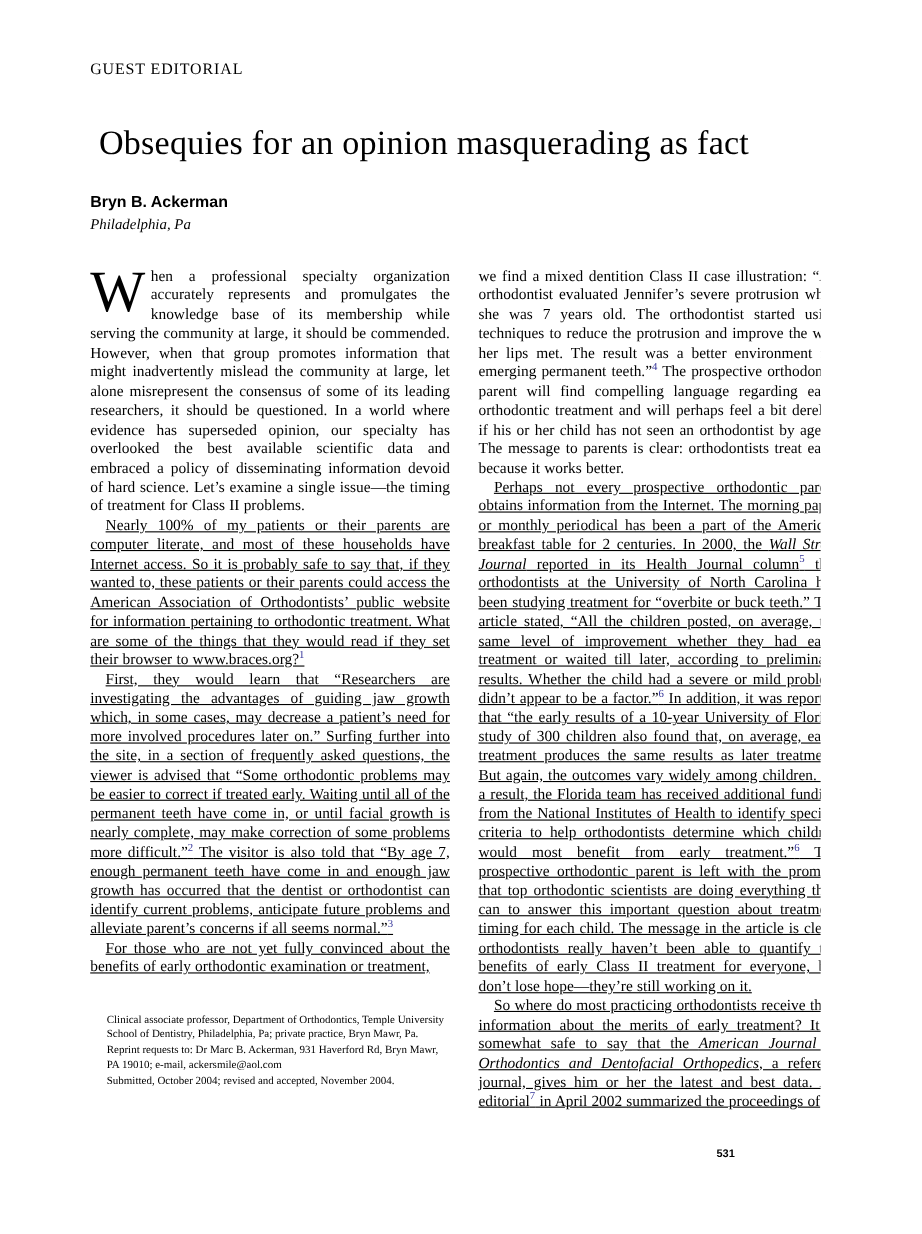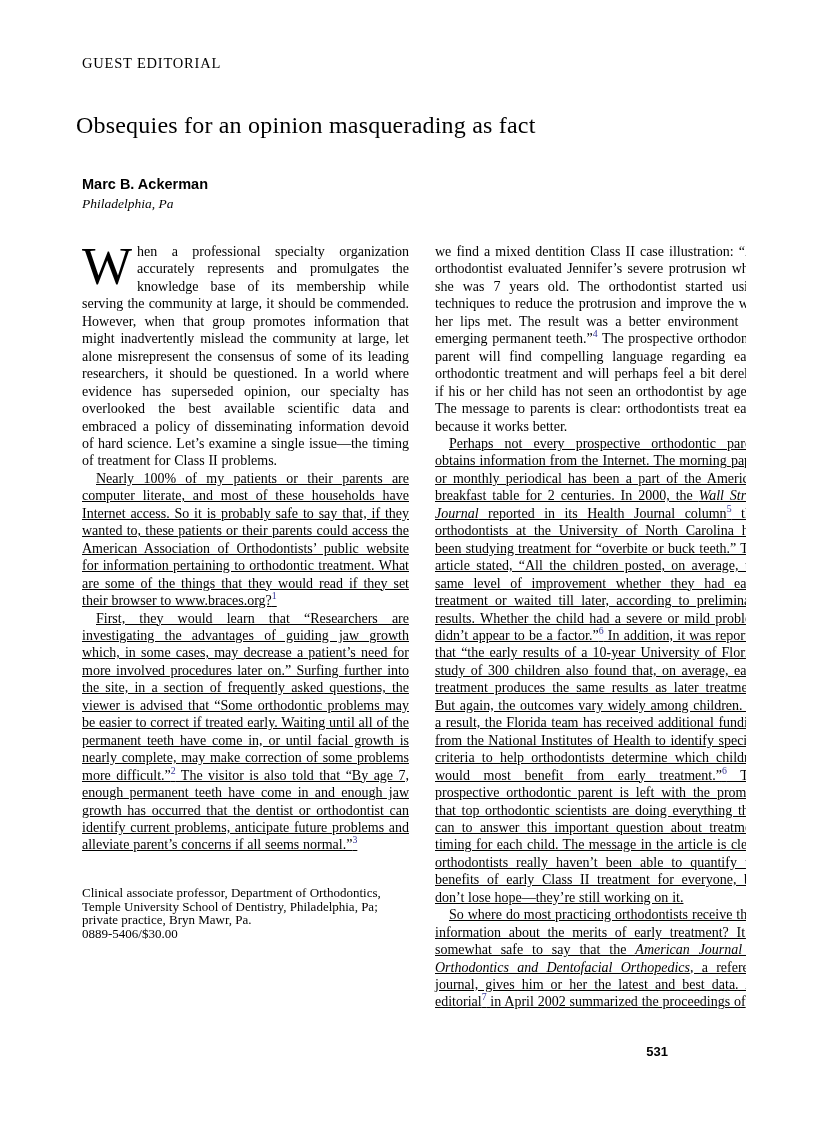--- a/index.html
+++ b/index.html
@@ -14,24 +14,24 @@
   }
   .kicker {
     position: absolute;
     left: 82px; top: 55px;
     font-size: 14.5px;
     letter-spacing: 0.8px;
     color: #000;
   }
   .title {
     position: absolute;
-    left: 76px; top: 112px;
+    left: 90px; top: 112px;
     width: 690px;
     margin: 0;
-    font-size: 24px;
+    font-size: 31px;
     font-weight: normal;
     letter-spacing: 0.2px;
     color: #000;
   }
   .author {
     position: absolute;
     left: 82px; top: 176px;
     font-family: "Liberation Sans", sans-serif;
     font-size: 14.5px;
     font-weight: bold;
@@ -66,54 +66,57 @@
     font-weight: normal;
   }
   sup.cite {
     color: var(--cite, #333399);
     font-size: 0.7em;
     line-height: 0;
     vertical-align: super;
   }
   .footnotes {
     margin-top: 32px;
-    font-size: 13px;
+    font-size: 10px;
     line-height: 13.7px;
+    margin-left: 15px;
   }
   .footnotes p { margin: 0; text-align: left; }
   .page-number {
     position: absolute;
     right: 78px; top: 1044px;
     font-family: "Liberation Sans", sans-serif;
-    font-size: 13px;
+    font-size: 10px;
     font-weight: bold;
   }
 </style>
 </head>
 <body>
 
 <div class="page">
 
   <div class="kicker">GUEST EDITORIAL</div>
 
   <h1 class="title">Obsequies for an opinion masquerading as fact</h1>
 
-  <div class="author">Marc B. Ackerman</div>
+  <div class="author">Bryn B. Ackerman</div>
   <div class="affiliation">Philadelphia, Pa</div>
 
   <div class="columns">
 
     <div class="col">
       <p class="body-p"><span class="dropcap">W</span><span><span>hen a professional specialty organization accurately represents and promulgates the knowledge base of its membership while serving the community at large, it should be commended. However, when that group promotes information that might inadvertently mislead the community at large, let alone misrepresent the consensus of some of its leading researchers, it should be questioned. In a world where evidence has superseded opinion, our specialty has overlooked the best available scientific data and embraced a policy of disseminating information devoid of hard science. Let’s examine a single issue—the timing of treatment for Class II problems.</span></span></p>
       <p class="body-p indent"><span><span>Nearly 100% of my patients or their parents are computer literate, and most of these households have Internet access. So it is probably safe to say that, if they wanted to, these patients or their parents could access the American Association of Orthodontists’ public website for information pertaining to orthodontic treatment. What are some of the things that they would read if they set their browser to www.braces.org?</span><sup class="cite">1</sup></span></p>
       <p class="body-p indent"><span><span>First, they would learn that “Researchers are investigating the advantages of guiding jaw growth which, in some cases, may decrease a patient’s need for more involved procedures later on.” Surfing further into the site, in a section of frequently asked questions, the viewer is advised that “Some orthodontic problems may be easier to correct if treated early. Waiting until all of the permanent teeth have come in, or until facial growth is nearly complete, may make correction of some problems more difficult.”</span><sup class="cite">2</sup><span> The visitor is also told that “By age 7, enough permanent teeth have come in and enough jaw growth has occurred that the dentist or orthodontist can identify current problems, anticipate future problems and alleviate parent’s concerns if all seems normal.”</span><sup class="cite">3</sup></span></p>
+      <p class="body-p indent"><span><span>For those who are not yet fully convinced about the benefits of early orthodontic examination or treatment,</span></span></p>
 
       <div class="footnotes">
         <p>Clinical associate professor, Department of Orthodontics, Temple University School of Dentistry, Philadelphia, Pa; private practice, Bryn Mawr, Pa.</p>
-        <p>0889-5406/$30.00</p>
+        <p>Reprint requests to: Dr Marc B. Ackerman, 931 Haverford Rd, Bryn Mawr, PA 19010; e-mail, ackersmile@aol.com</p>
+        <p>Submitted, October 2004; revised and accepted, November 2004.</p>
       </div>
     </div>
 
     <div class="col">
       <p class="body-p"><span><span>we find a mixed dentition Class II case illustration: “An orthodontist evaluated Jennifer’s severe protrusion when she was 7 years old. The orthodontist started using techniques to reduce the protrusion and improve the way her lips met. The result was a better environment for emerging permanent teeth.”</span><sup class="cite">4</sup><span> The prospective orthodontic parent will find compelling language regarding early orthodontic treatment and will perhaps feel a bit derelict if his or her child has not seen an orthodontist by age 7. The message to parents is clear: orthodontists treat early because it works better.</span></span></p>
       <p class="body-p indent"><span><span>Perhaps not every prospective orthodontic parent obtains information from the Internet. The morning paper or monthly periodical has been a part of the American breakfast table for 2 centuries. In 2000, the </span><i>Wall Street Journal</i><span> reported in its Health Journal column</span><sup class="cite">5</sup><span> that orthodontists at the University of North Carolina had been studying treatment for “overbite or buck teeth.” The article stated, “All the children posted, on average, the same level of improvement whether they had early treatment or waited till later, according to preliminary results. Whether the child had a severe or mild problem didn’t appear to be a factor.”</span><sup class="cite">6</sup><span> In addition, it was reported that “the early results of a 10-year University of Florida study of 300 children also found that, on average, early treatment produces the same results as later treatment. But again, the outcomes vary widely among children. As a result, the Florida team has received additional funding from the National Institutes of Health to identify specific criteria to help orthodontists determine which children would most benefit from early treatment.”</span><sup class="cite">6</sup><span> The prospective orthodontic parent is left with the promise that top orthodontic scientists are doing everything they can to answer this important question about treatment timing for each child. The message in the article is clear: orthodontists really haven’t been able to quantify the benefits of early Class II treatment for everyone, but don’t lose hope—they’re still working on it.</span></span></p>
       <p class="body-p indent"><span><span>So where do most practicing orthodontists receive their information about the merits of early treatment? It is somewhat safe to say that the </span><i>American Journal of Orthodontics and Dentofacial Orthopedics</i><span>, a refereed journal, gives him or her the latest and best data. An editorial</span><sup class="cite">7</sup><span> in April 2002 summarized the proceedings of</span></span></p>
     </div>
 
   </div>

